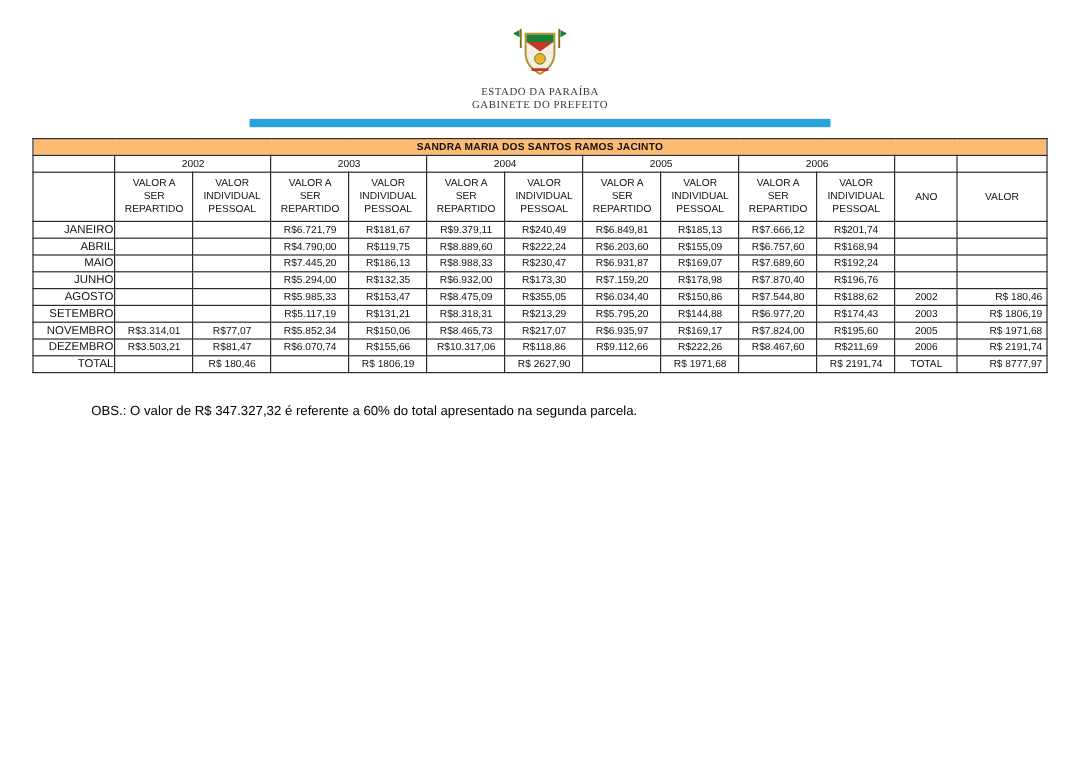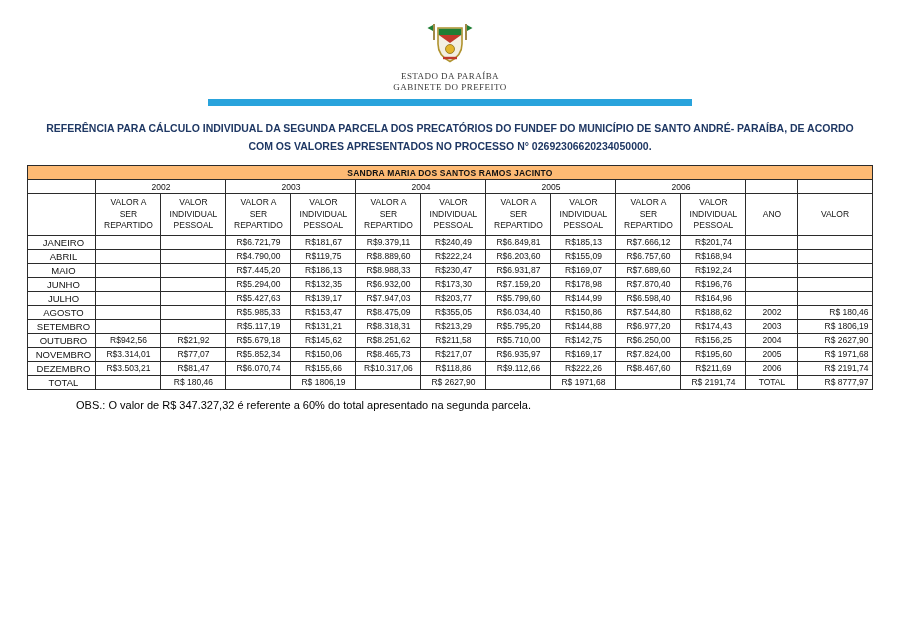--- a/index.html
+++ b/index.html
@@ -16,24 +16,24 @@
          font-size:10.5px;line-height:1.8;color:#1f3864}
 
   table.main{border-collapse:collapse;table-layout:fixed;width:844px;margin:9px auto 0 auto}
   table.main td{border:1px solid #2b2b2b;font-size:8.5px;text-align:center;padding:0 1px;
                 height:14px;color:#111;overflow:hidden;white-space:nowrap;vertical-align:middle}
   .title-cell{background:#fdba74;font-size:12px;font-weight:700;height:19px;color:#000;letter-spacing:.2px}
   .year{font-size:10px;height:14px}
   .sub{font-size:8.5px;white-space:normal !important;padding:3px 0 !important;line-height:1.35}
   .sub span{display:inline-block;max-width:50px}
   .head-small{font-size:9px}
-  table.main td.month{text-align:center;padding-left:4px;font-size:9.5px}
+  table.main td.month{text-align:right;padding-left:4px;font-size:9.5px}
   table.main td.valor{text-align:right;padding-right:3px}
 
-  .obs{margin:9px 0 0 76px;font-size:11px;color:#000}
+  .obs{margin:26px 0 0 76px;font-size:11px;color:#000}
 </style>
 </head>
 <body>
 
 <div class="page">
 
   <div class="letterhead">
     <svg class="crest" width="48" height="46" viewBox="0 0 48 46">
       <rect x="7.2" y="2" width="1.6" height="16" fill="#8a6d1d"></rect>
       <rect x="39.2" y="2" width="1.6" height="16" fill="#8a6d1d"></rect>
@@ -43,21 +43,20 @@
       <path d="M12.8 6.8 h22.4 v6.2 h-22.4 z" fill="#1e7e34"></path>
       <path d="M12.8 13 h22.4 l-11.2 8 z" fill="#c0392b"></path>
       <circle cx="24" cy="27" r="4.5" fill="#e3b52a" stroke="#8a6d1d" stroke-width="0.8"></circle>
       <path d="M17 36 h14" stroke="#c0392b" stroke-width="2.4"></path>
     </svg>
     <div class="org">ESTADO DA PARAÍBA</div>
     <div class="org">GABINETE DO PREFEITO</div>
     <div class="rule"></div>
   </div>
 
-  <div class="intro">REFERÊNCIA PARA CÁLCULO INDIVIDUAL DA SEGUNDA PARCELA DOS PRECATÓRIOS DO FUNDEF DO MUNICÍPIO DE SANTO ANDRÉ- PARAÍBA, DE ACORDO COM OS VALORES APRESENTADOS NO PROCESSO N° 02692306620234050000.</div>
 
   <table class="main">
     <colgroup>
       <col style="width:68px">
       <col style="width:65px">
         <col style="width:65px">
       <col style="width:65px">
         <col style="width:65px">
       <col style="width:65px">
         <col style="width:65px">
@@ -149,35 +148,20 @@
           <td></td>
           <td></td>
           <td>R$5.294,00</td>
           <td>R$132,35</td>
           <td>R$6.932,00</td>
           <td>R$173,30</td>
           <td>R$7.159,20</td>
           <td>R$178,98</td>
           <td>R$7.870,40</td>
           <td>R$196,76</td>
-          <td></td>
-          <td class="valor"></td>
-        </tr>
-        <tr>
-          <td class="month">JULHO</td>
-          <td></td>
-          <td></td>
-          <td>R$5.427,63</td>
-          <td>R$139,17</td>
-          <td>R$7.947,03</td>
-          <td>R$203,77</td>
-          <td>R$5.799,60</td>
-          <td>R$144,99</td>
-          <td>R$6.598,40</td>
-          <td>R$164,96</td>
           <td></td>
           <td class="valor"></td>
         </tr>
         <tr>
           <td class="month">AGOSTO</td>
           <td></td>
           <td></td>
           <td>R$5.985,33</td>
           <td>R$153,47</td>
           <td>R$8.475,09</td>
@@ -196,35 +180,20 @@
           <td>R$5.117,19</td>
           <td>R$131,21</td>
           <td>R$8.318,31</td>
           <td>R$213,29</td>
           <td>R$5.795,20</td>
           <td>R$144,88</td>
           <td>R$6.977,20</td>
           <td>R$174,43</td>
           <td>2003</td>
           <td class="valor">R$ 1806,19</td>
-        </tr>
-        <tr>
-          <td class="month">OUTUBRO</td>
-          <td>R$942,56</td>
-          <td>R$21,92</td>
-          <td>R$5.679,18</td>
-          <td>R$145,62</td>
-          <td>R$8.251,62</td>
-          <td>R$211,58</td>
-          <td>R$5.710,00</td>
-          <td>R$142,75</td>
-          <td>R$6.250,00</td>
-          <td>R$156,25</td>
-          <td>2004</td>
-          <td class="valor">R$ 2627,90</td>
         </tr>
         <tr>
           <td class="month">NOVEMBRO</td>
           <td>R$3.314,01</td>
           <td>R$77,07</td>
           <td>R$5.852,34</td>
           <td>R$150,06</td>
           <td>R$8.465,73</td>
           <td>R$217,07</td>
           <td>R$6.935,97</td>

